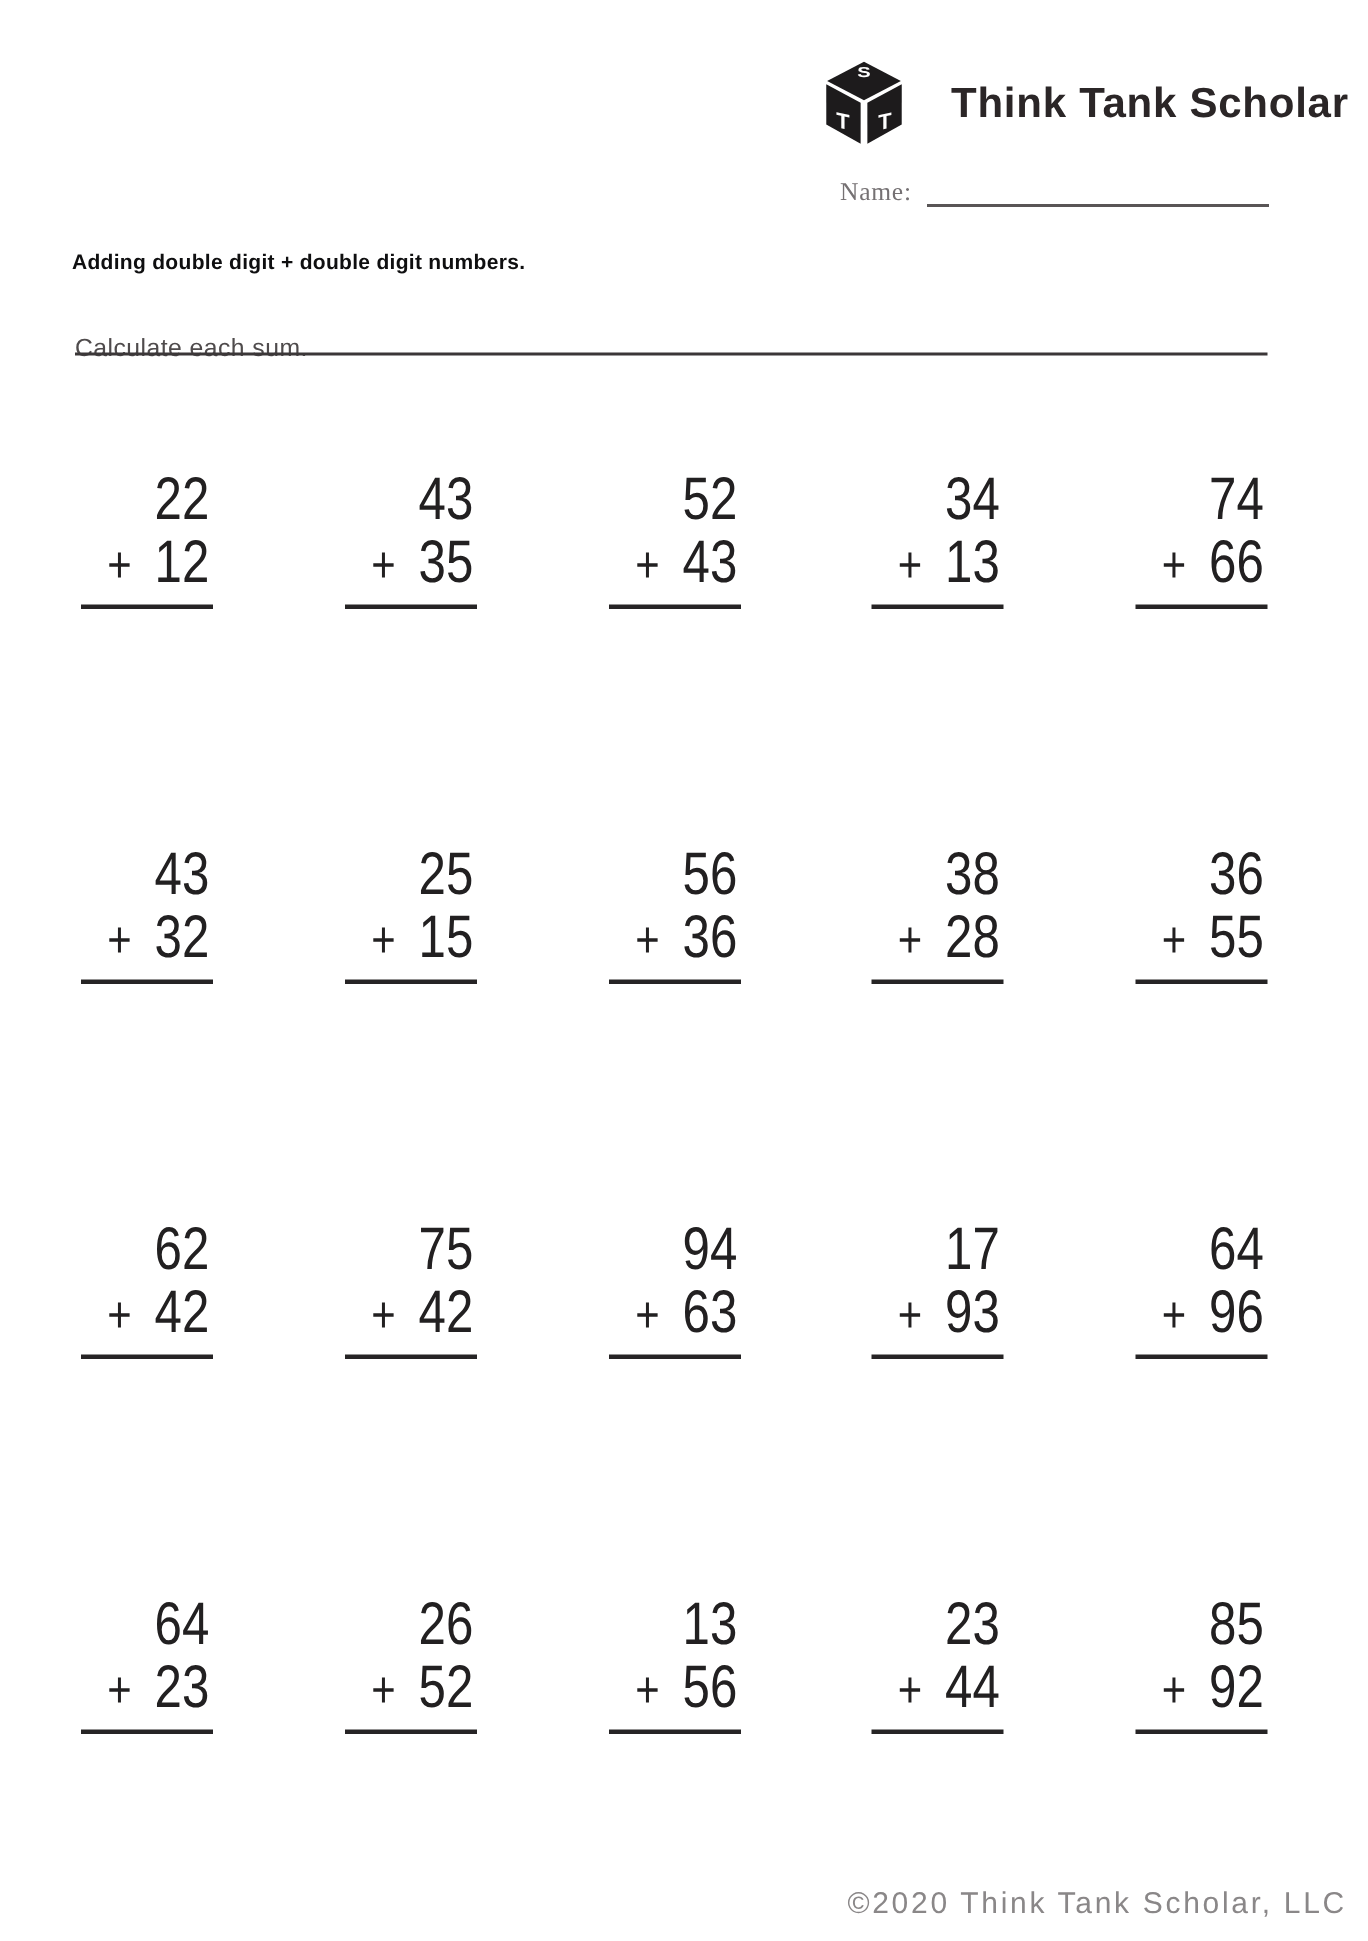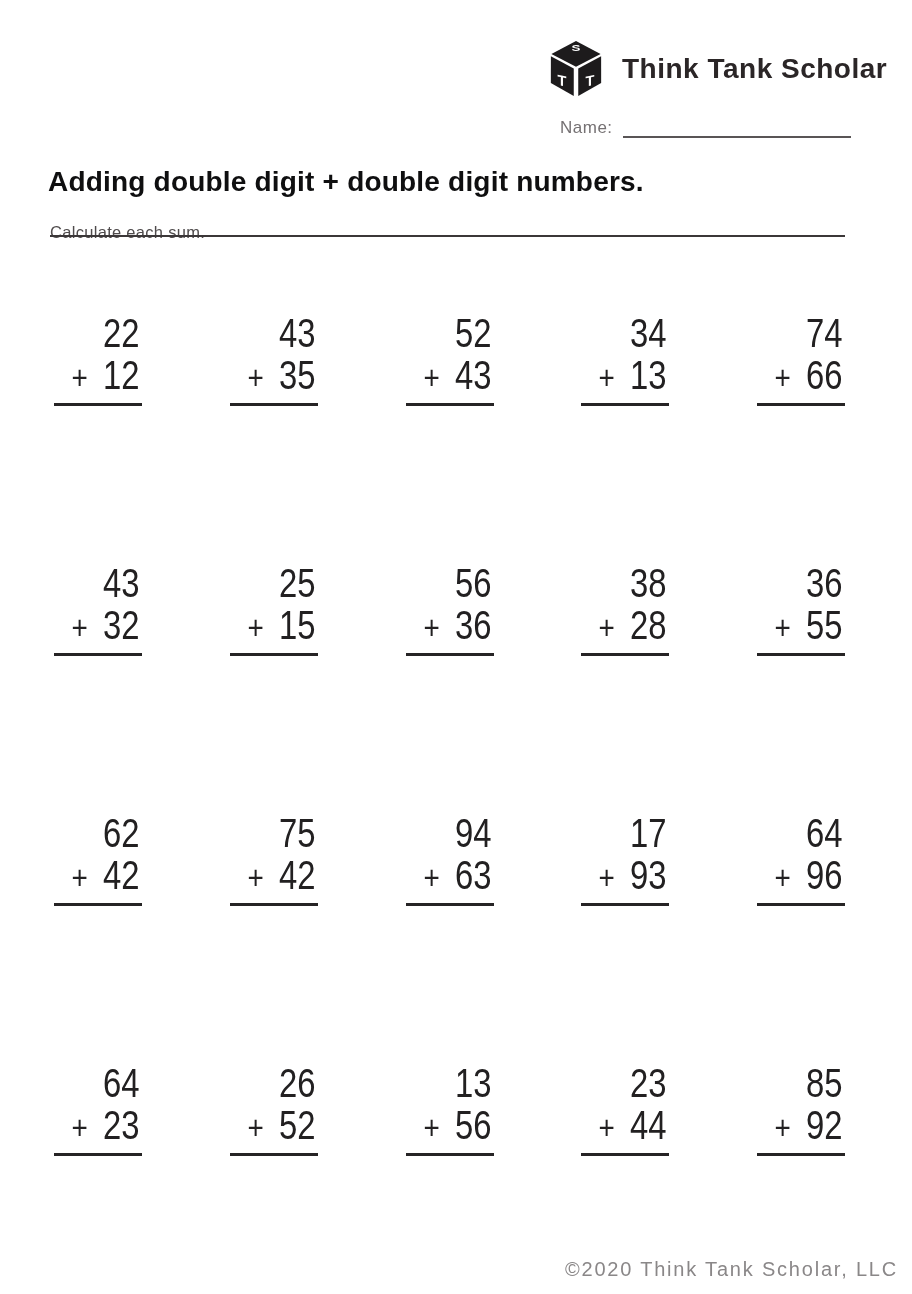--- a/index.html
+++ b/index.html
@@ -13,43 +13,43 @@
   }
   .page { position: absolute; inset: 0; background: #fff; }
 
   
   .brand {
     position: absolute; top: 40px; left: 548px;
     display: flex; align-items: center;
   }
   .brand .logo { width: 56px; height: 57px; flex: 0 0 auto; }
   .brand .brand-name {
-    margin-left: 18px;
+    margin-left: 30px;
     font-size: 28px; font-weight: 700; letter-spacing: 0.5px;
     color: #2b2627;
   }
 
   
   .name-row {
     position: absolute; top: 118px; left: 560px;
     display: flex; align-items: flex-end;
   }
-  .name-label { font-size: 17px; color: #757173; letter-spacing: 0.5px; }
+  .name-label { font-size: 17px; color: #757173; letter-spacing: 0.5px; font-family: Liberation Serif, serif; }
   .name-line {
     display: inline-block; width: 228px; height: 16px;
     border-bottom: 2px solid #59555
 6;
     border-bottom: 2px solid #595556;
     margin-left: 10px;
   }
 
   
   .title {
     position: absolute; top: 166px; left: 48px;
-    font-size: 28px; font-weight: 800; color: #0f0f10;
+    font-size: 14px; font-weight: 800; color: #0f0f10;
     letter-spacing: 0.2px;
   }
   .subtitle {
     position: absolute; top: 195px; left: 50px;
     font-size: 16.5px; font-weight: 400; color: #4f4b4c;
     letter-spacing: 0.3px;
     margin-top: 28px;
   }
   .rule {
     position: absolute; top: 235px; left: 50px;

